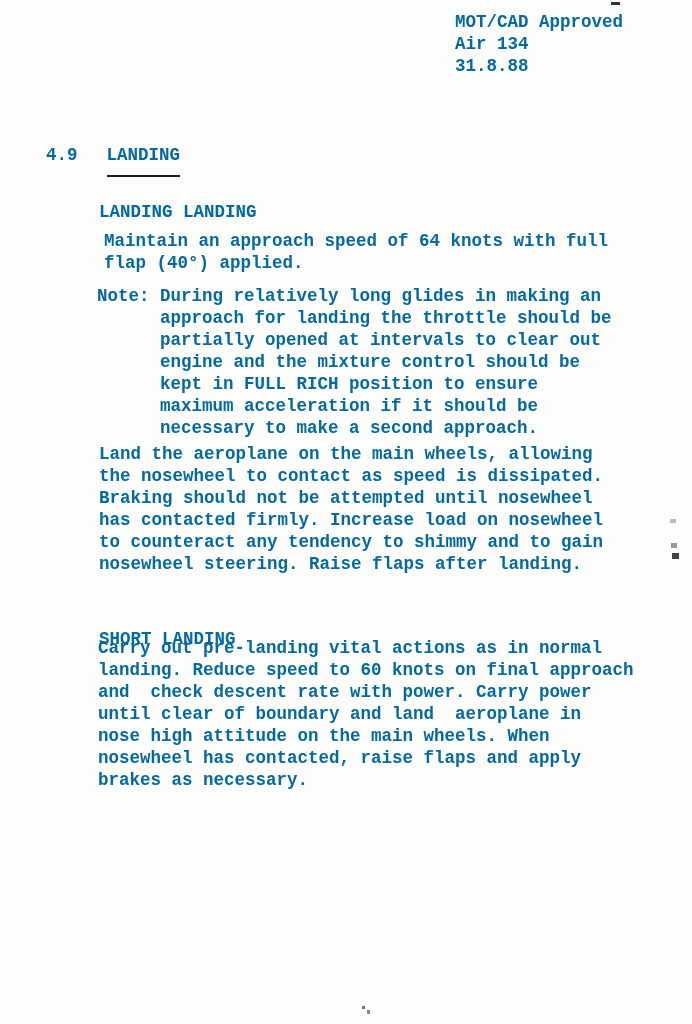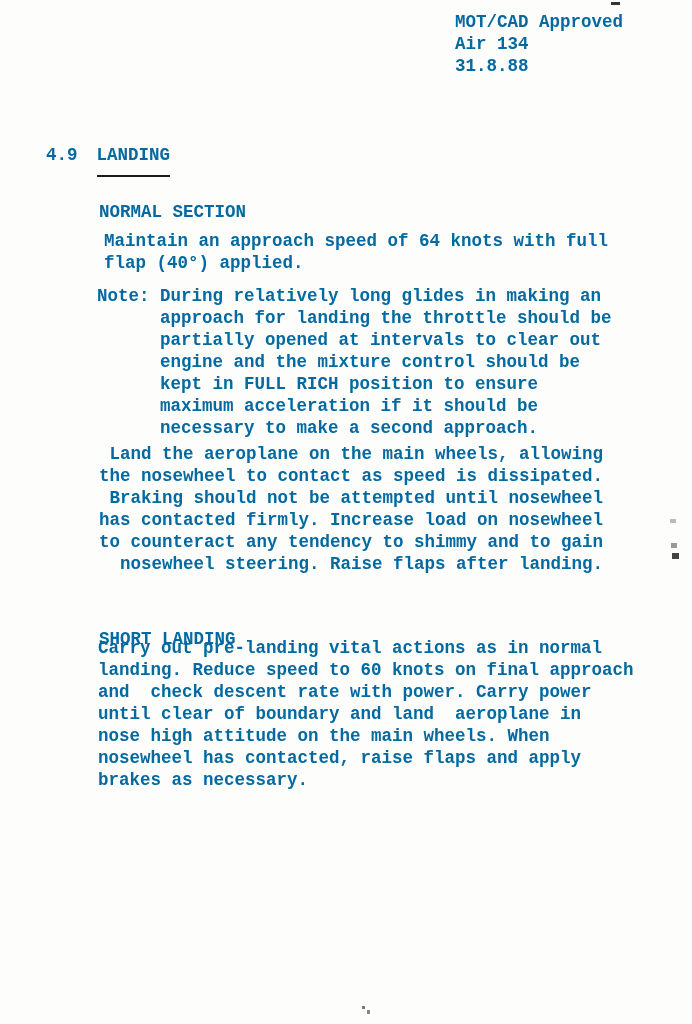--- a/index.html
+++ b/index.html
@@ -22,37 +22,38 @@
   }
   .abs { position: absolute; white-space: pre-wrap; }
   .approval {
     left: 455px;
     top: 11px;
   }
   .section-heading {
     left: 46px;
     top: 144px;
     display: flex;
+    gap: 10px;
   }
   .section-title {
     margin-left: 19px;
     border-bottom: 2px solid #1c1c1c;
     padding-bottom: 9px;
   }
   .h-normal   { left: 99px; top: 201px; }
   .p-approach { left: 97px; top: 230px; margin-left: 7px; }
   .p-note {
     left: 97px;
     top: 285px;
     width: 540px;
     padding-left: 63px;
     text-indent: -63px;
     box-sizing: content-box;
   }
-  .p-land     { left: 99px; top: 443px; text-align: right; }
+  .p-land     { left: 99px; top: 443px; }
   .h-short    { left: 99px; top: 628px; }
   .p-short    { left: 98px; top: 637px; }
   .footer     { left: 388px; top: 971px; }
   .speck {
     position: absolute;
     background: #555;
   }
   .speck-a { left: 611px; top: 2px;   width: 9px; height: 3px; background: #333; }
   .speck-b { left: 670px; top: 519px; width: 6px; height: 4px; background: #bbb; }
   .speck-c { left: 671px; top: 543px; width: 6px; height: 5px; background: #999; }
@@ -67,21 +68,21 @@
 
   <div class="abs approval">MOT/CAD Approved
 Air 134
 31.8.88</div>
 
   <div class="abs section-heading">
     <span>4.9</span>
     <span class="section-title">LANDING</span>
   </div>
 
-  <div class="abs h-normal">NORMAL SECTION</div>
+  <div class="abs h-normal">LANDING LANDING</div>
 
   <div class="abs p-approach">Maintain an approach speed of 64 knots with full
 flap (40°) applied.</div>
 
   <div class="abs p-note">Note: During relatively long glides in making an
 approach for landing the throttle should be
 partially opened at intervals to clear out
 engine and the mixture control should be
 kept in FULL RICH position to ensure
 maximum acceleration if it should be

